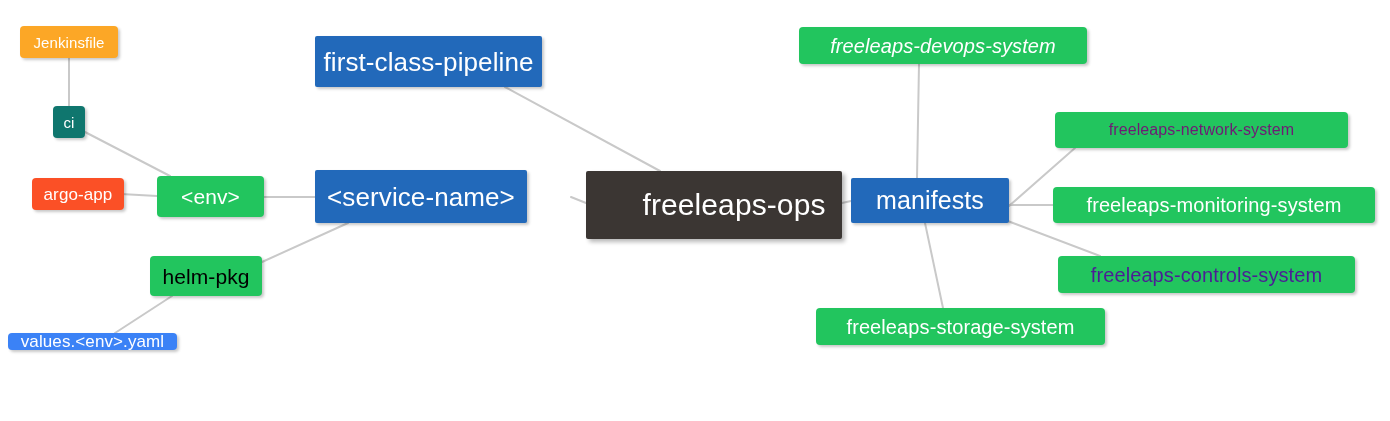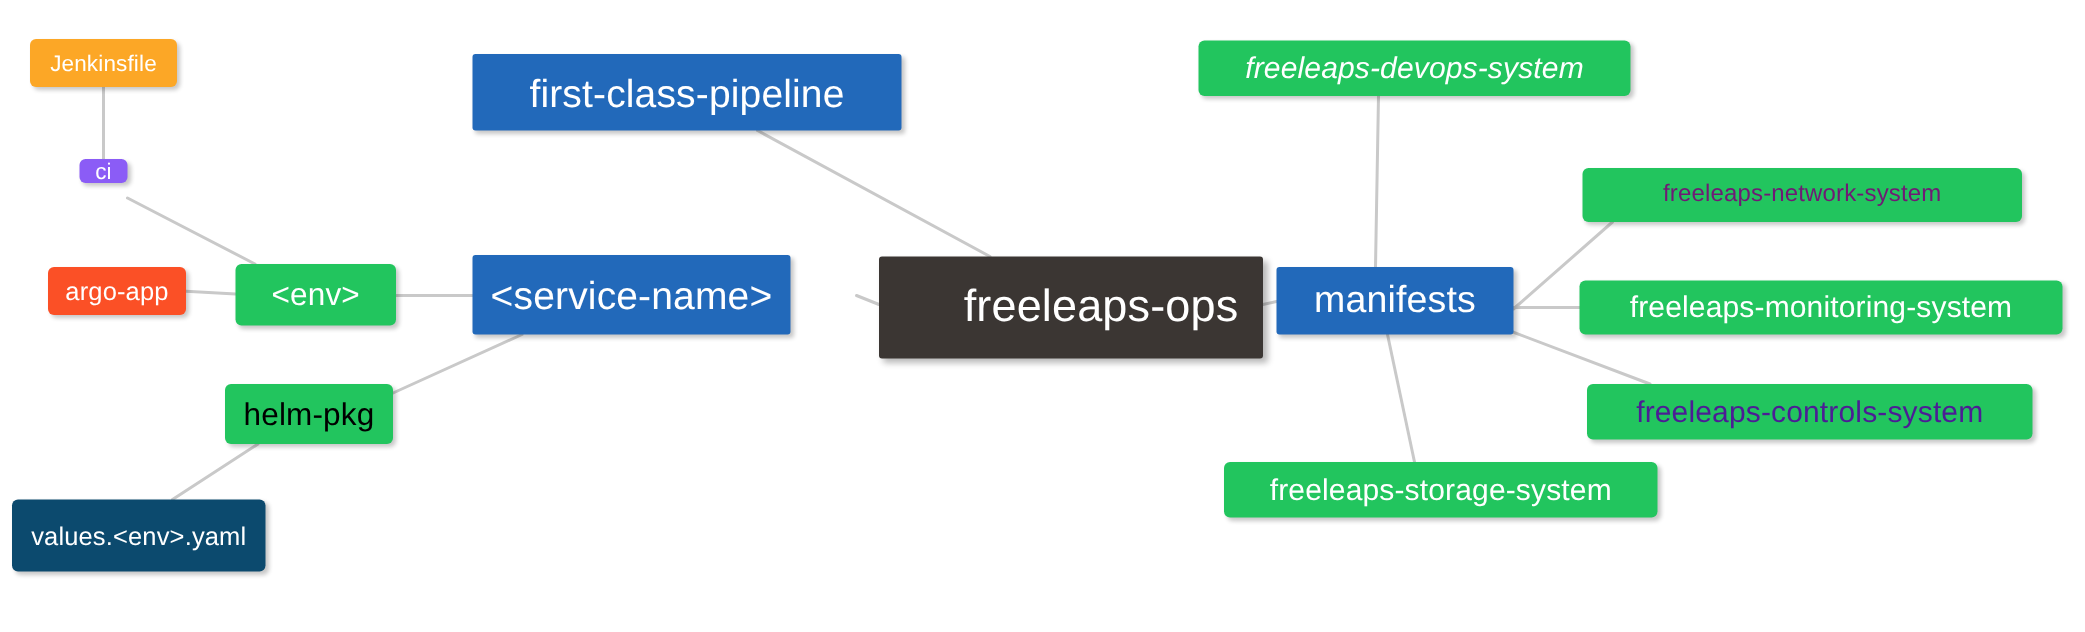--- a/index.html
+++ b/index.html
@@ -75,39 +75,39 @@
   <div id="node-layer">
       <div class="node root" style="left: 586px; top: 171px; width: 256px; height: 68px; background: rgb(59, 54, 51); font-size: 30px; color: rgb(255, 255, 255);">
         <span>freeleaps-ops</span>
       </div>
       <div class="node lvl1" style="left: 315px; top: 170px; width: 212px; height: 53px; background: rgb(34, 105, 186); font-size: 26px; color: rgb(255, 255, 255);">
         <span>&lt;service-name&gt;</span>
       </div>
       <div class="node lvl1" style="left: 851px; top: 178px; width: 158px; height: 45px; background: rgb(34, 105, 186); font-size: 25px; color: rgb(255, 255, 255);">
         <span>manifests</span>
       </div>
-      <div class="node lvl1" style="left: 315px; top: 36px; width: 286px; height: 51px; background: rgb(34, 105, 186); font-size: 26px; color: rgb(255, 255, 255);">
+      <div class="node lvl1" style="left: 315px; top: 36px; width: 227px; height: 51px; background: rgb(34, 105, 186); font-size: 26px; color: rgb(255, 255, 255);">
         <span>first-class-pipeline</span>
       </div>
       <div class="node lvl2" style="left: 157px; top: 176px; width: 107px; height: 41px; background: rgb(34, 197, 94); font-size: 21px; color: rgb(255, 255, 255);">
         <span>&lt;env&gt;</span>
       </div>
       <div class="node lvl2" style="left: 150px; top: 256px; width: 112px; height: 40px; background: rgb(34, 197, 94); font-size: 21px; color: #000000;">
         <span>helm-pkg</span>
       </div>
-      <div class="node lvl3" style="left: 53px; top: 106px; width: 32px; height: 16px; background: #8b5cf6; font-size: 15px; color: rgb(255, 255, 255);">
+      <div class="node lvl3" style="left: 53px; top: 106px; width: 32px; height: 32px; background: #0f766e; font-size: 15px; color: rgb(255, 255, 255);">
         <span>ci</span>
       </div>
       <div class="node lvl3" style="left: 20px; top: 26px; width: 98px; height: 32px; background: rgb(252, 167, 38); font-size: 15px; color: rgb(255, 255, 255);">
         <span>Jenkinsfile</span>
       </div>
       <div class="node lvl3" style="left: 32px; top: 178px; width: 92px; height: 32px; background: rgb(251, 80, 38); font-size: 17px; color: rgb(255, 255, 255);">
         <span>argo-app</span>
       </div>
-      <div class="node lvl3" style="left: 8px; top: 333px; width: 169px; height: 48px; background: #0c4a6e; font-size: 17px; color: rgb(255, 255, 255);">
+      <div class="node lvl3" style="left: 8px; top: 333px; width: 169px; height: 17px; background: #3b82f6; font-size: 17px; color: rgb(255, 255, 255);">
         <span>values.&lt;env&gt;.yaml</span>
       </div>
       <div class="node lvl2" style="left: 799px; top: 27px; width: 288px; height: 37px; background: rgb(34, 197, 94); font-size: 20px; color: rgb(255, 255, 255); font-style: italic;">
         <span>freeleaps-devops-system</span>
       </div>
       <div class="node lvl2" style="left: 1055px; top: 112px; width: 293px; height: 36px; background: rgb(34, 197, 94); font-size: 16px; color: #701a75;">
         <span>freeleaps-network-system</span>
       </div>
       <div class="node lvl2" style="left: 1053px; top: 187px; width: 322px; height: 36px; background: rgb(34, 197, 94); font-size: 20px; color: rgb(255, 255, 255);">
         <span>freeleaps-monitoring-system</span>

